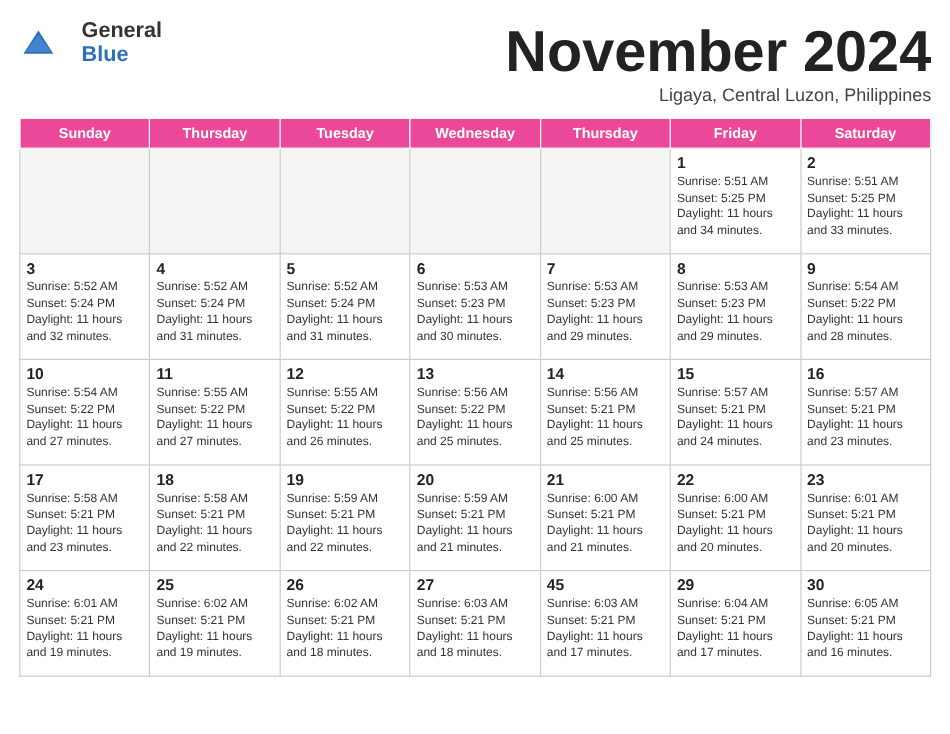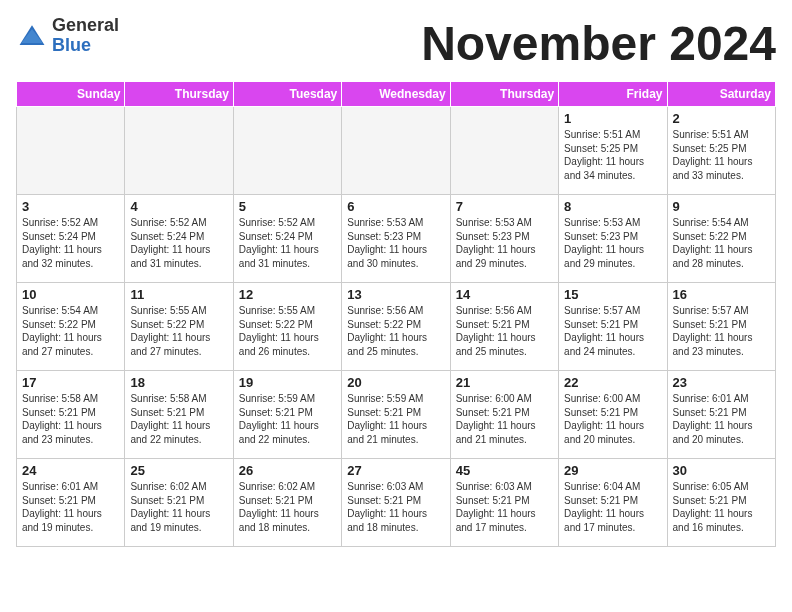--- a/index.html
+++ b/index.html
@@ -12,21 +12,21 @@
     }
     .header {
       display: flex;
       justify-content: space-between;
       align-items: flex-start;
       margin-bottom: 10px;
     }
     .logo {
       display: flex;
       align-items: center;
-      gap: 4px;
+      gap: 20px;
     }
     .logo-text {
       font-size: 18px;
       font-weight: bold;
       line-height: 1.1;
     }
     .logo-text .general { color: #333; }
     .logo-text .blue { color: #2d6fbe; }
     .logo-icon {
       width: 32px;
@@ -43,26 +43,26 @@
     .location {
       font-size: 15px;
       color: #444;
     }
     table {
       width: 100%;
       border-collapse: collapse;
       table-layout: fixed;
     }
     th {
-      background-color: #d946ef;
+      background-color: #ec4899;
       color: #fff;
       font-size: 12px;
       font-weight: bold;
       padding: 5px 4px;
-      text-align: right;
+      text-align: center;
       border: 1px solid #fff;
     }
     td {
       border: 1px solid #ccc;
       vertical-align: top;
       padding: 4px 5px;
       font-size: 10.5px;
       color: #222;
       height: 88px;
       background: #fff;
@@ -90,20 +90,21 @@
       <polygon points="18,6 32,28 4,28" fill="#2d6fbe"></polygon>
       <polygon points="18,10 30,26 6,26" fill="#5a9de0" opacity="0.5"></polygon>
     </svg>
     <div class="logo-text">
       <span class="general">General</span><br>
       <span class="blue">Blue</span>
     </div>
   </div>
   <div class="title-block">
     <div class="month-title">November 2024</div>
+    <div class="location">Ligaya, Central Luzon, Philippines</div>
   </div>
 </div>
 
 <table>
   <thead>
     <tr>
     <th>Sunday</th>
         <th>Thursday</th>
         <th>Tuesday</th>
         <th>Wednesday</th>

